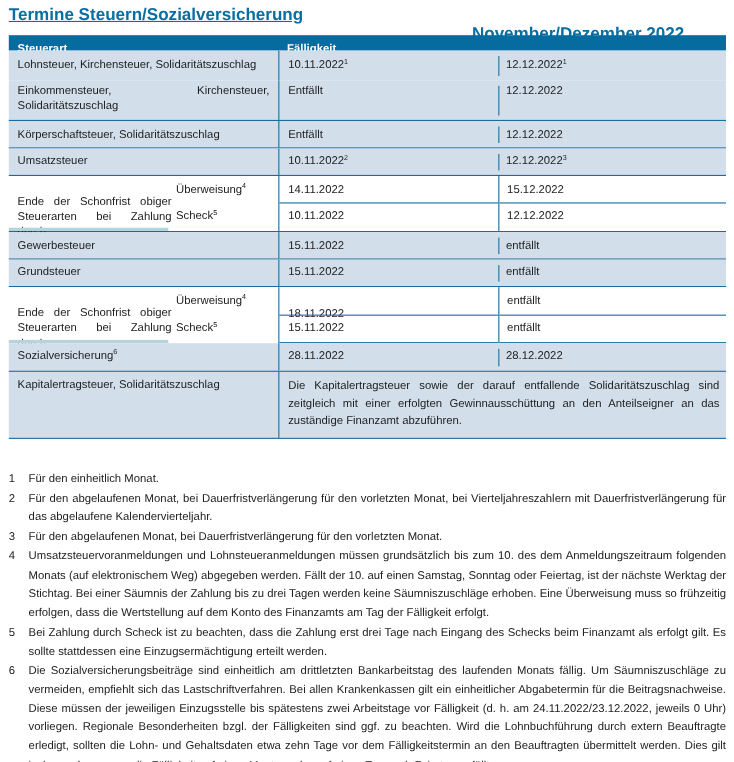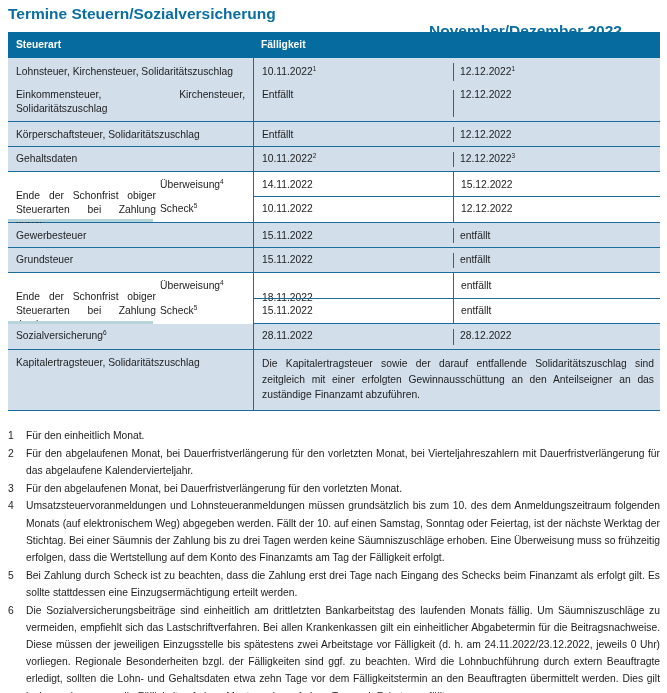--- a/index.html
+++ b/index.html
@@ -5,29 +5,29 @@
   html, body { margin: 0; padding: 0; background: #ffffff; }
   body {
     width: 667px; height: 693px; overflow: hidden; position: relative;
     font-family: "Liberation Sans", "DejaVu Sans", sans-serif;
     color: #222;
   }
   .title-bar {
     position: absolute; left: 8px; top: 5px; width: 652px; height: 20px;
     font-weight: bold; color: #0a6ea3; font-size: 15.5px;
   }
-  .title-left { position: absolute; left: 0; top: 0; }
+  .title-left { position: absolute; left: 0; top: 0; text-decoration: underline; }
   .title-right { position: absolute; right: 38px; top: 17px; }
 
   .tbl {
     position: absolute; left: 8px; top: 32px; width: 652px;
     font-size: 10.3px; line-height: 14px;
   }
   .hdr {
-    position: relative; height: 26px; background: #066b9f; color: #fff; font-weight: bold;
+    position: relative; height: 14px; background: #066b9f; color: #fff; font-weight: bold;
   }
   .hdr .h1 { position: absolute; left: 8px; top: 6px; }
   .hdr .h2 { position: absolute; left: 253px; top: 6px; }
 
   .row { position: relative; background: #d2dfeb; border-bottom: 1px solid #1a6c9c; }
   .row.white { background: #ffffff; }
   .row.noborder { border-bottom: none; }
   .cell { position: absolute; top: 0; bottom: 0; }
   .c1 { left: 0; width: 245px; padding: 0 8px; box-sizing: border-box; }
   .c2 { left: 245px; width: 200px; padding-left: 8px; box-sizing: border-box; border-left: 1.5px solid #1a6c9c; }
@@ -99,21 +99,21 @@
     <div class="cell c2">
         <span class="txt" style="top:6px">Entfällt</span>
       </div>
     <div class="cell c3 short">
         <span class="txt" style="top:6px">12.12.2022</span>
       </div>
   </div>
 
   <div class="row" style="height:24px">
     <div class="cell c1">
-        <span class="txt" style="top:5px">Gehaltsdaten</span>
+        <span class="txt" style="top:5px">Umsatzsteuer</span>
       </div>
     <div class="cell c2">
         <span class="txt" style="top:5px"><span>10.11.2022</span><sup>2</sup></span>
       </div>
     <div class="cell c3 short">
         <span class="txt" style="top:5px"><span>12.12.2022</span><sup>3</sup></span>
       </div>
   </div>
 
   <div class="row white" style="height:50px">

